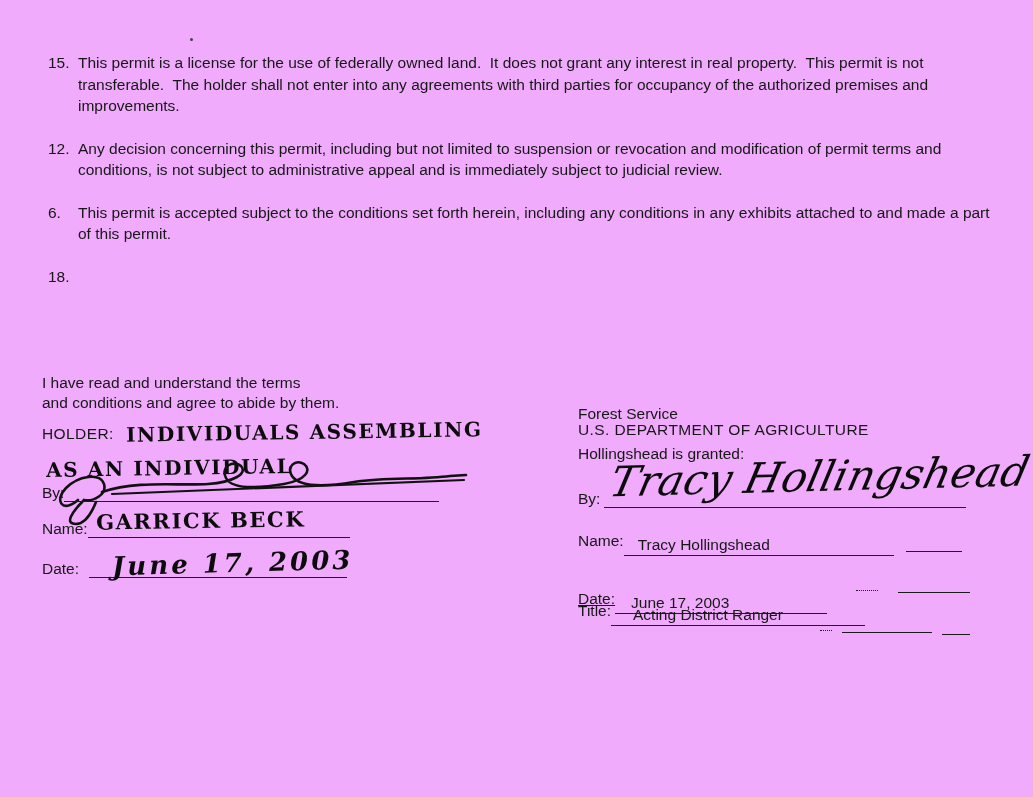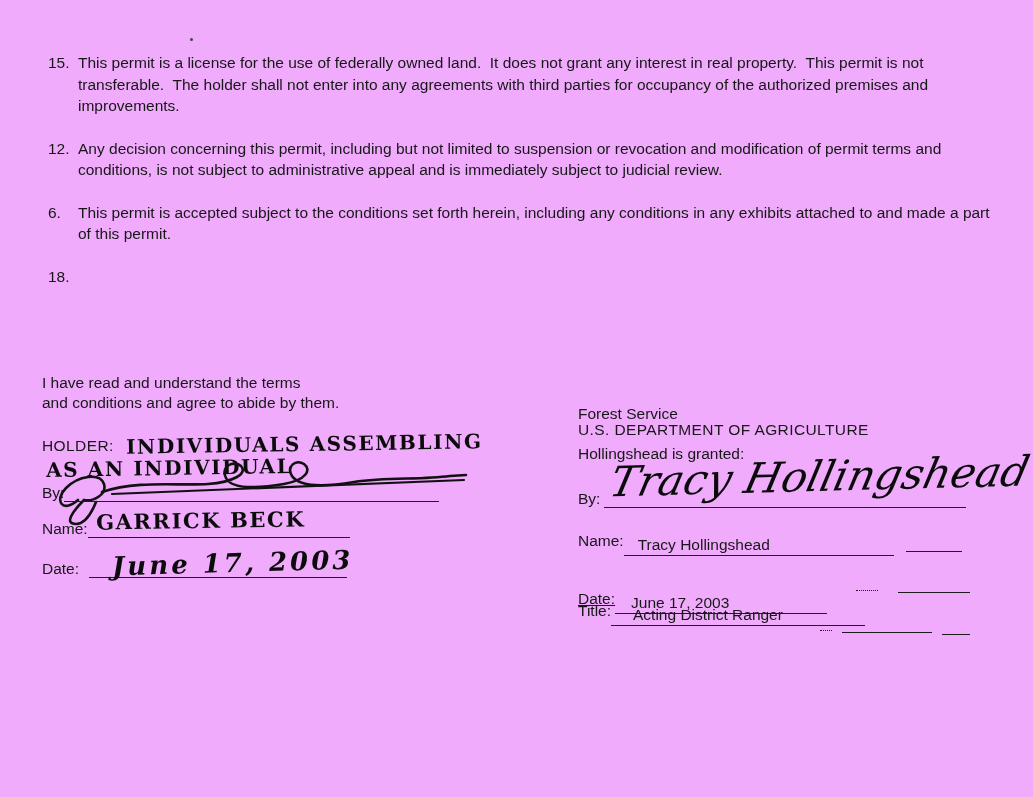--- a/index.html
+++ b/index.html
@@ -62,21 +62,21 @@
       <span class="txt">This permit is accepted subject to the conditions set forth herein, including any conditions in any exhibits attached to and made a part of this permit.</span>
     </div>
     <div class="clause">
       <span class="num">18.</span>
     </div>
   </div>
 
   <div class="abs print" style="left:42px;top:394px;">and conditions and agree to abide by them.</div>
   <div class="abs print" style="left:42px;top:374px;">I have read and understand the terms</div>
 
-  <div class="abs" style="left:42px;top:432px;">
+  <div class="abs" style="left:42px;top:420px;">
     <span class="print caps">HOLDER:</span>
     <span class="hand hand-caps" style="margin-left:8px;">INDIVIDUALS ASSEMBLING</span>
   </div>
   <div class="abs hand hand-caps" style="left:46px;top:456px;">AS AN INDIVIDUAL</div>
 
   <svg class="sig-left" width="430" height="78" viewBox="0 0 430 78">
     <path d="M32,50 C16,64 8,50 20,38 C32,26 54,22 58,34 C61,44 48,52 38,50 C26,62 18,74 30,74 C40,74 46,62 50,52" fill="none" stroke="#111" stroke-width="2.6" stroke-linecap="round"></path>
     <path d="M56,42 C92,30 132,36 162,34 C187,32 202,24 195,16 C188,10 174,16 180,28 C186,40 214,38 238,34 C260,30 266,20 258,14 C250,9 240,16 246,26 C254,38 284,36 308,32 C342,27 374,30 404,26 L420,25" fill="none" stroke="#111" stroke-width="2.6" stroke-linecap="round"></path>
     <path d="M66,44 L418,30" fill="none" stroke="#111" stroke-width="2.2" stroke-linecap="round"></path>
   </svg>

